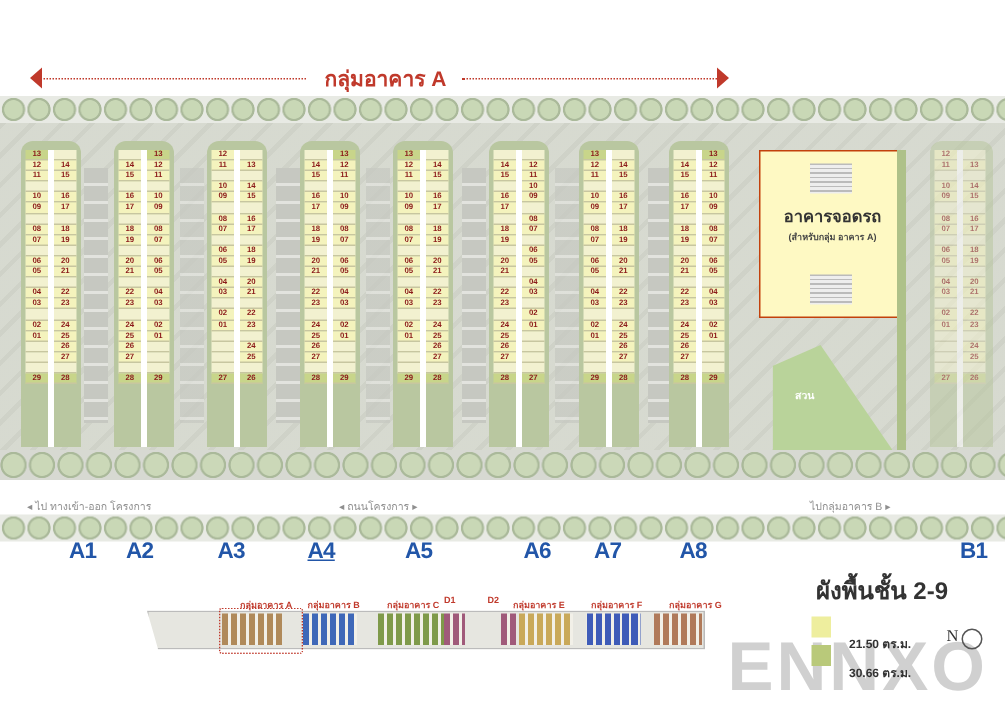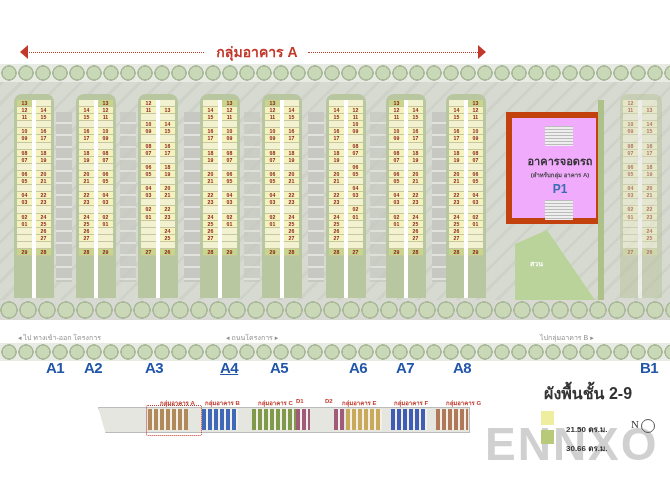--- a/index.html
+++ b/index.html
@@ -32,21 +32,21 @@
 
   .building { position: absolute; top: 12px; width: 40px; height: 204px; background: #b9c7a0; border-radius: 8px 8px 0 0; padding: 3px 3px 0 3px; }
   .bcol { position: absolute; top: 6px; width: 15px; }
   .unit { height: 7.1px; margin-bottom: 0; font-size: 5.2px; font-weight: bold; color: #8b1a1a; text-align: center; line-height: 7px; background: #f4f3bd; border-bottom: 0.5px solid #c7c6a0; }
   .unit.g { background: #c8d58a; }
   .unit.x { background: #f2f1d0; color: transparent; }
   .corridor { position: absolute; top: 6px; left: 18px; width: 4px; height: 198px; background: #ffffff; }
 
   .parking { position: absolute; width: 16px; height: 170px; top: 30px; background: repeating-linear-gradient(180deg, #c6c8c1 0 10px, #e2e3de 10px 12px); }
 
-  .p1-block { position: absolute; left: 506px; top: 112px; width: 96px; height: 112px; background: #f0abfc; border: 6px solid #c2410c; }
+  .p1-block { position: absolute; left: 506px; top: 100px; width: 96px; height: 112px; background: #fef9c3; border: 1px solid #c2410c; }
   .p1-title { position: absolute; left: 0; top: 34px; width: 96px; text-align: center; font-size: 11px; font-weight: bold; color: #333; }
   .p1-sub { position: absolute; left: 0; top: 52px; width: 96px; text-align: center; font-size: 6px; color: #444; font-weight: bold; }
   .p1-code { position: absolute; left: 0; top: 64px; width: 96px; text-align: center; font-size: 12px; font-weight: bold; color: #3b6bb5; }
   .p1-lot { position: absolute; left: 33px; width: 28px; height: 20px; background: repeating-linear-gradient(180deg, #bbb 0 1px, #eee 1px 3px); }
 
   .garden { position: absolute; left: 515px; top: 230px; width: 80px; height: 70px; background: #b9d39a; clip-path: polygon(40% 0, 100% 100%, 0 100%, 0 20%); }
   .garden-label { position: absolute; left: 530px; top: 258px; font-size: 7px; color: #ffffff; font-weight: bold; }
 
   .lawn-strip { position: absolute; left: 598px; top: 100px; width: 6px; height: 200px; background: #aec189; }
 
@@ -563,40 +563,39 @@
         <div class="unit x"></div>
         <div class="unit g">26</div>
       </div>
   </div>
 </div>
 
 <div class="p1-block">
   <div class="p1-lot" style="top:8px;"></div>
   <div class="p1-title">อาคารจอดรถ</div>
   <div class="p1-sub">(สำหรับกลุ่ม อาคาร A)</div>
-  <div class="p1-code">P1</div>
   <div class="p1-lot" style="top:82px;"></div>
 </div>
 <div class="lawn-strip"></div>
 
 <div class="garden"></div>
 <div class="garden-label">สวน</div>
 
 <div class="tree-row mid"></div>
 
 <div class="road-label" style="left:18px;top:332px;">◂ ไป ทางเข้า-ออก โครงการ</div>
 <div class="road-label" style="left:226px;top:332px;">◂ ถนนโครงการ ▸</div>
 <div class="road-label" style="left:540px;top:332px;">ไปกลุ่มอาคาร B ▸</div>
 
 <div class="tree-row bottom"></div>
 
 <div class="blabel" style="left:26px;margin-left:20px;">A1</div>
 <div class="blabel" style="left:84px;">A2</div>
 <div class="blabel" style="left:145px;">A3</div>
-<div class="blabel" style="left:220px;text-decoration:underline;">A4</div>
+<div class="blabel" style="left:205px;text-decoration:underline;">A4</div>
 <div class="blabel" style="left:270px;">A5</div>
 <div class="blabel" style="left:349px;">A6</div>
 <div class="blabel" style="left:396px;">A7</div>
 <div class="blabel" style="left:453px;">A8</div>
 <div class="blabel" style="left:640px;">B1</div>
 
 <div class="keymap">
   <div class="km-base"></div>
   <div class="km-group" style="left:50px;width:40px;--c:#b08a5a;"></div>
   <div class="km-group" style="left:104px;width:36px;--c:#3f68b8;"></div>

